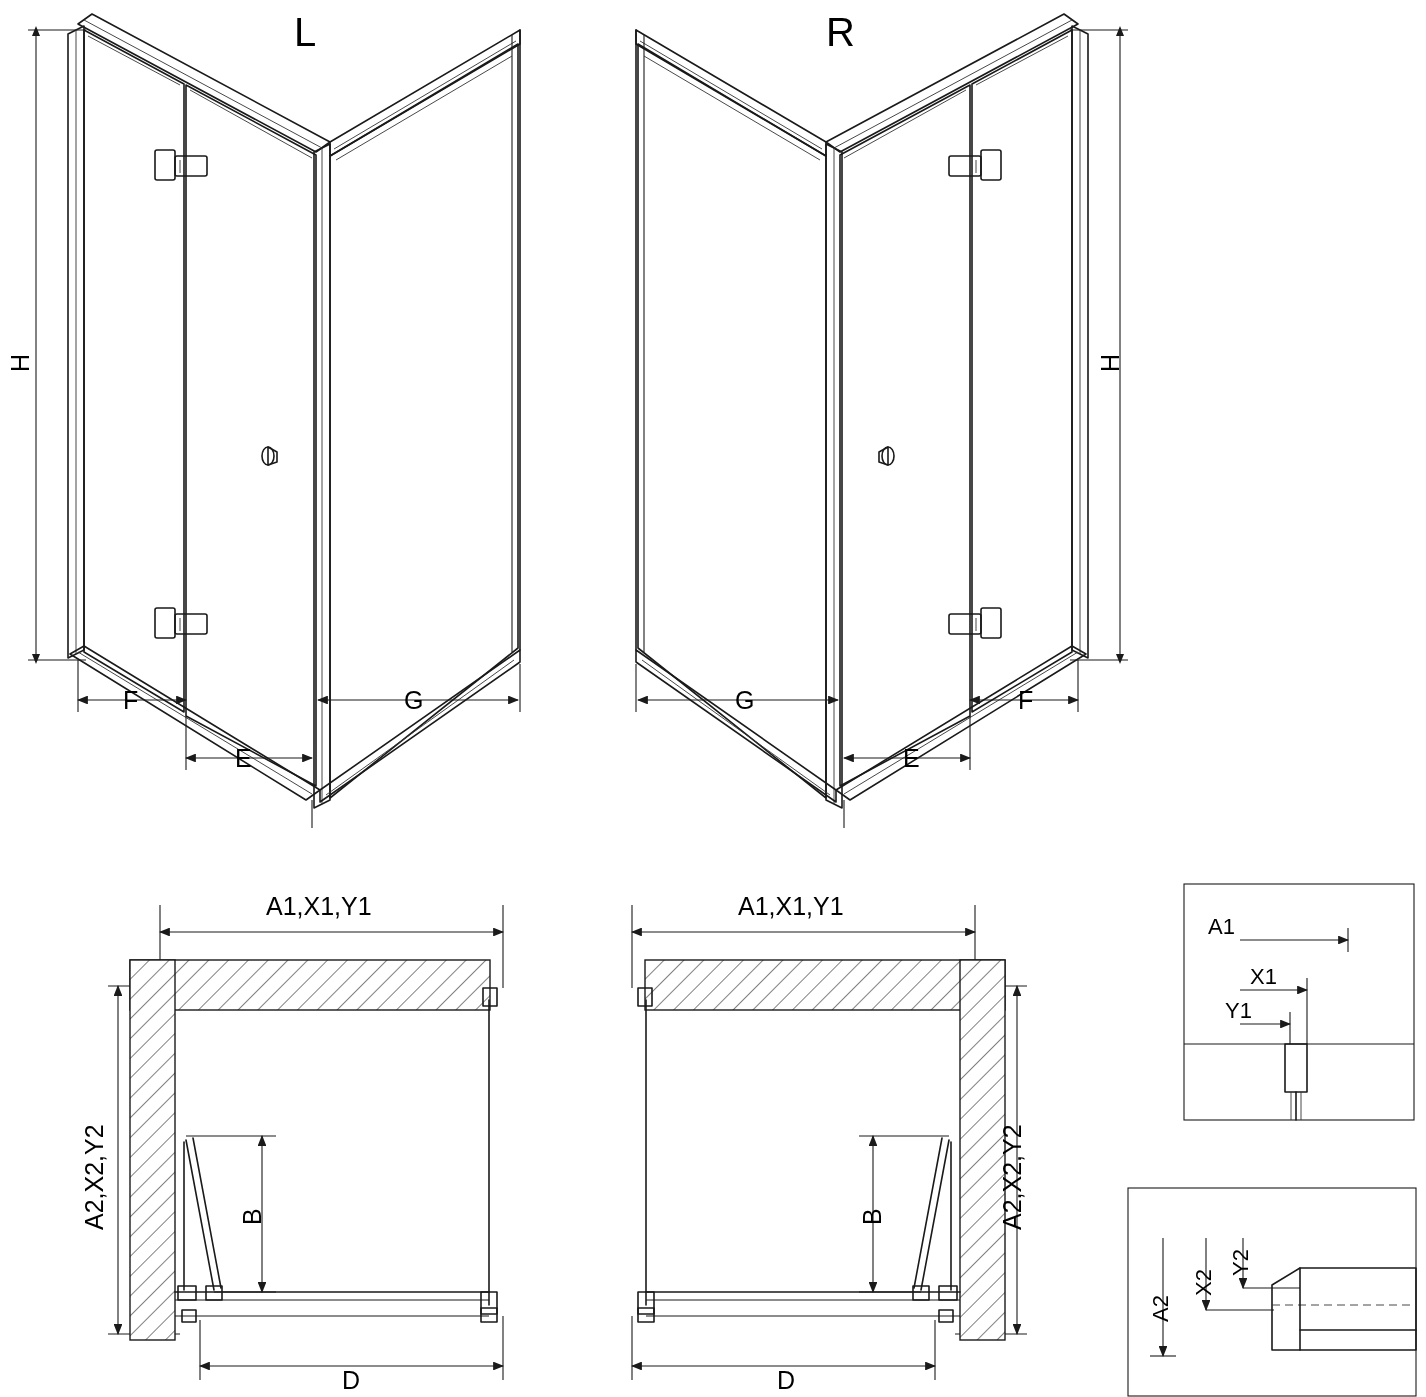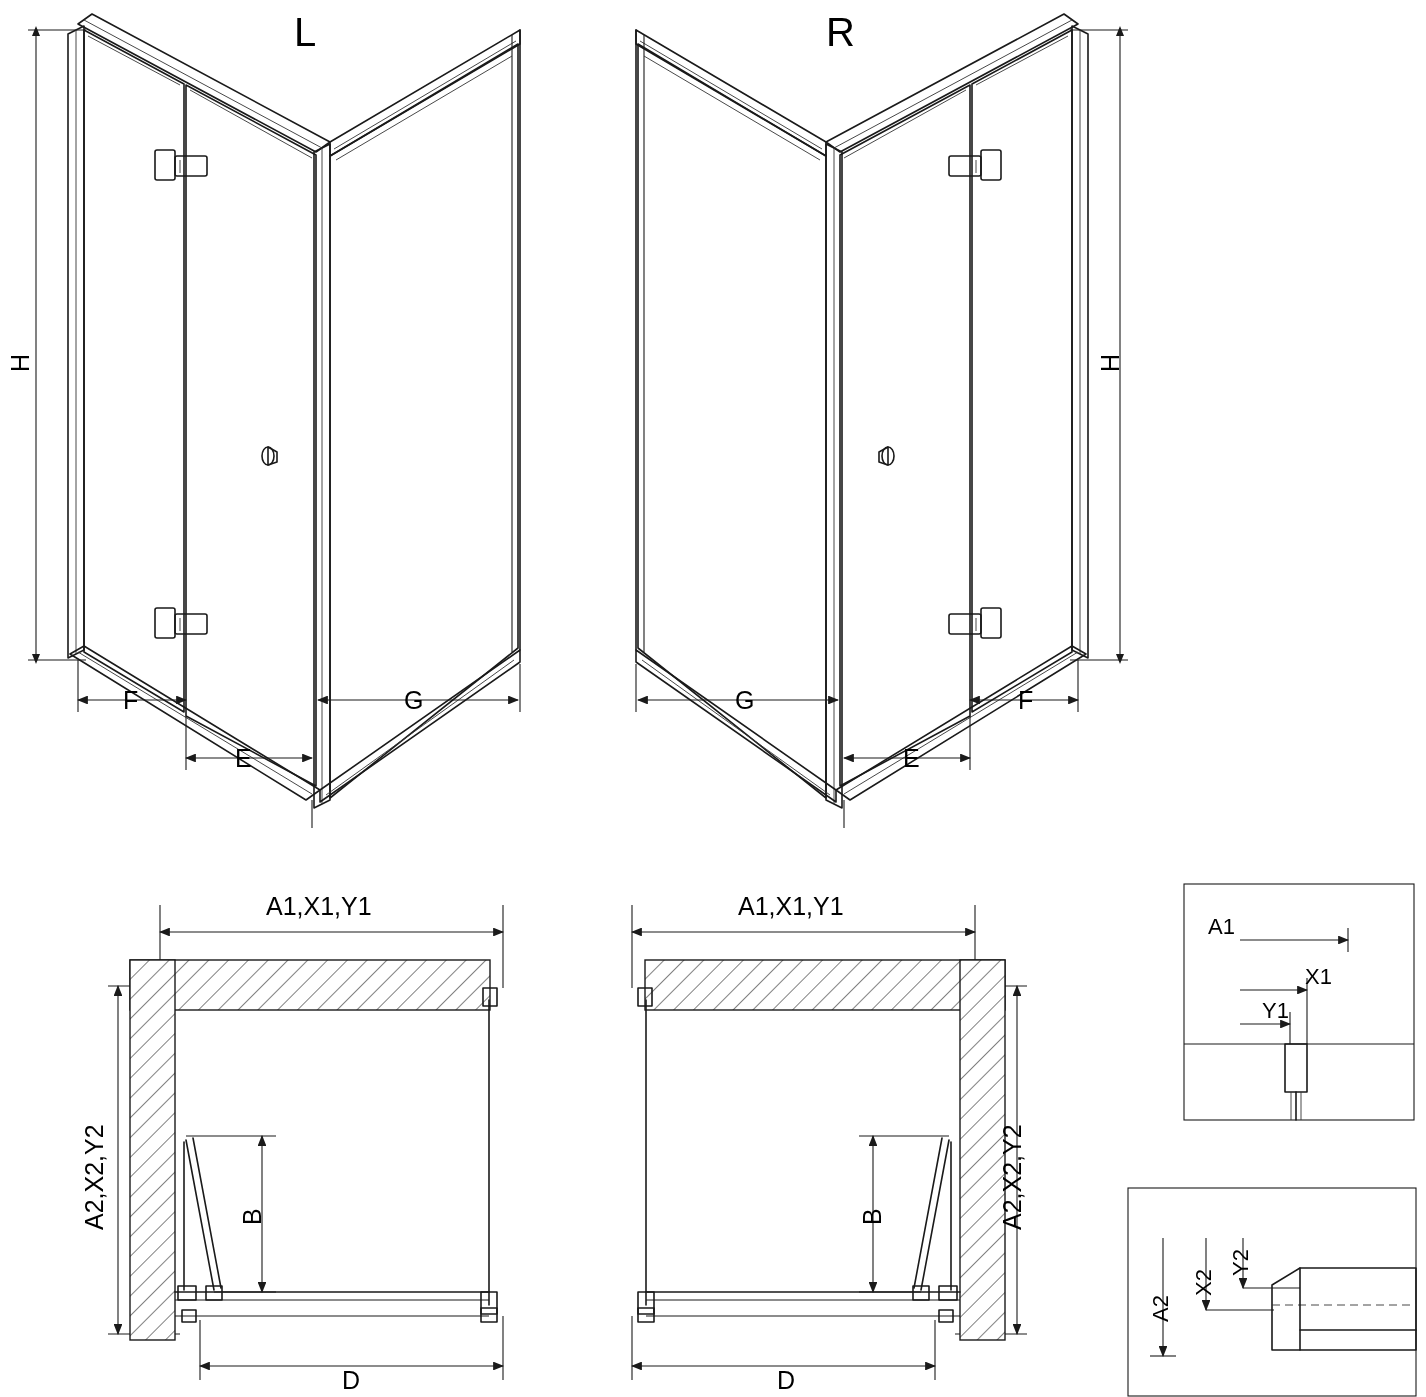--- a/index.html
+++ b/index.html
@@ -348,20 +348,20 @@
   <div class="lbl lbl-mid rot90" style="left:82px; top:1230px;">A2,X2,Y2</div>
   <div class="lbl lbl-mid rot90" style="left:1000px; top:1230px;">A2,X2,Y2</div>
 
   <div class="lbl lbl-mid rot90" style="left:240px; top:1225px;">B</div>
   <div class="lbl lbl-mid rot90" style="left:860px; top:1225px;">B</div>
 
   <div class="lbl lbl-mid" style="left:342px; top:1368px;">D</div>
   <div class="lbl lbl-mid" style="left:777px; top:1368px;">D</div>
 
   <div class="lbl lbl-sm" style="left:1208px; top:916px;">A1</div>
-  <div class="lbl lbl-sm" style="left:1305px; top:966px;">X1</div>
-  <div class="lbl lbl-sm" style="left:1262px; top:1000px;">Y1</div>
+  <div class="lbl lbl-sm" style="left:1250px; top:966px;">X1</div>
+  <div class="lbl lbl-sm" style="left:1225px; top:1000px;">Y1</div>
 
   <div class="lbl lbl-sm rot90" style="left:1150px; top:1322px;">A2</div>
   <div class="lbl lbl-sm rot90" style="left:1193px; top:1296px;">X2</div>
   <div class="lbl lbl-sm rot90" style="left:1230px; top:1276px;">Y2</div>
 
 </div>
 
 </body></html>

